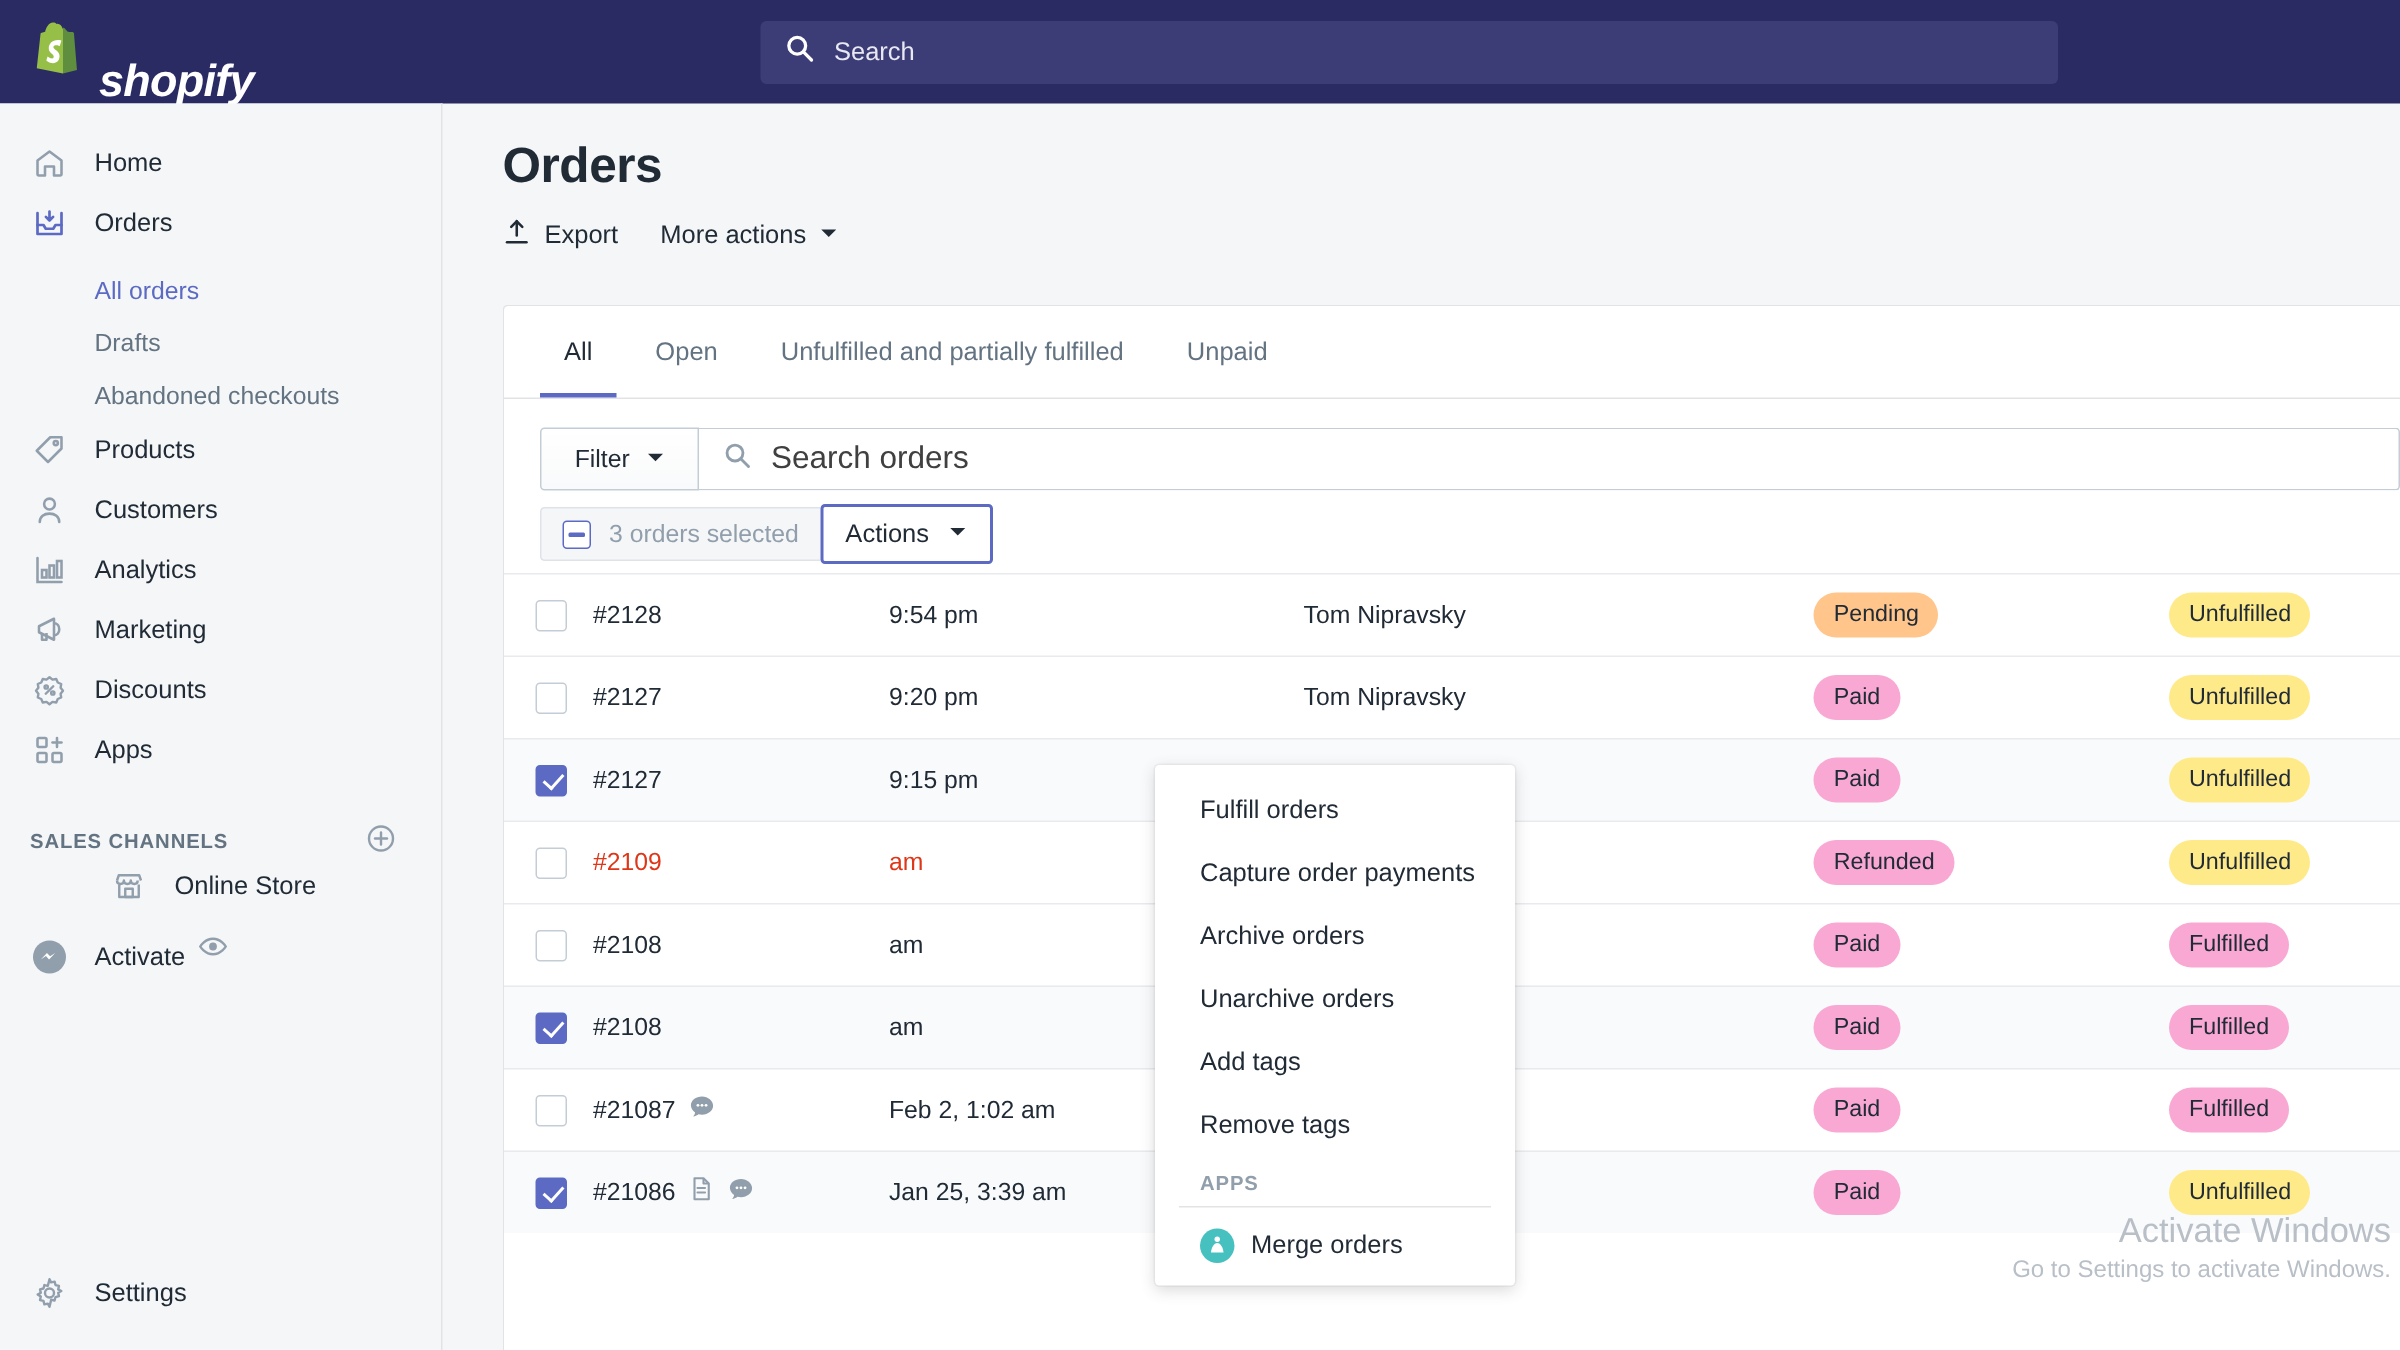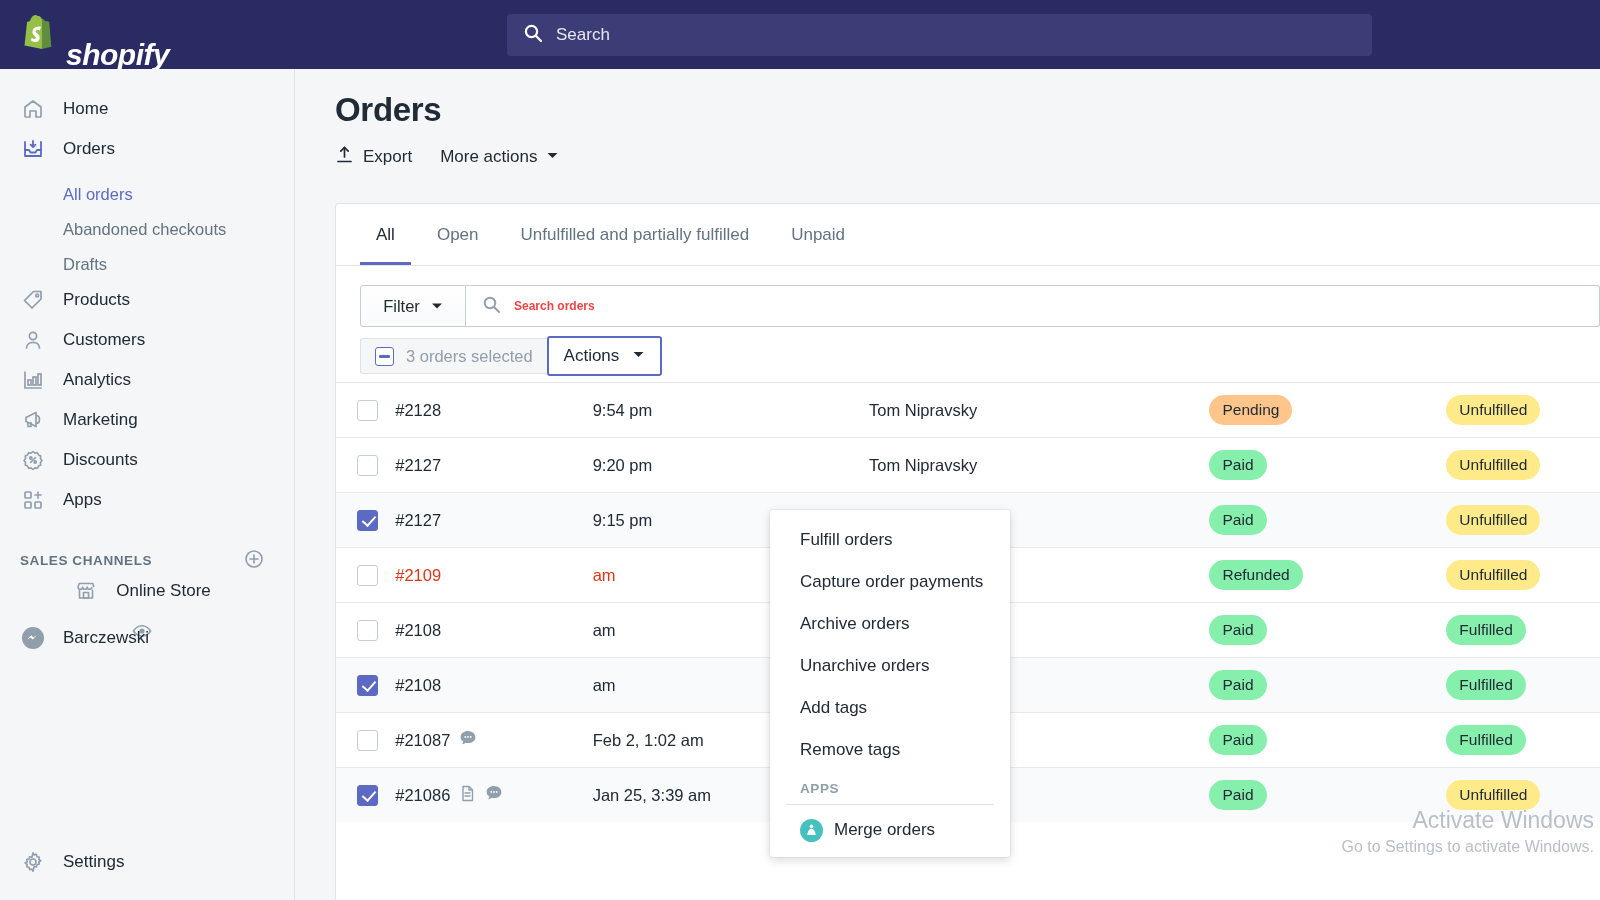--- a/index.html
+++ b/index.html
@@ -64,21 +64,21 @@
   .filterbar { display: flex; align-items: center; height: 56px; padding: 0 24px; margin-top: 12px; }
   .filter-btn {
     height: 42px; min-width: 106px; border: 1px solid #c4cdd5; border-radius: 3px 0 0 3px;
     background: linear-gradient(180deg,#fff,#f9fafb); display: flex; align-items: center;
     justify-content: center; gap: 11px; font-size: 16.5px; color: #212b36; cursor: pointer;
   }
   .search-orders {
     height: 42px; flex: 1; border: 1px solid #c4cdd5; border-left: none;
     border-radius: 0 3px 3px 0; display: flex; align-items: center; gap: 13px; padding: 0 16px; background: #fff;
   }
-  .search-orders .ph { color: #ef4444; font-size: 12px; font-weight: bold; }
+  .search-orders .ph { color: #404040; font-size: 21px; }
 
   .selbar { display: flex; align-items: center; padding: 0 24px; height: 44px; position: relative; }
   .sel-count {
     height: 36px; background: #f4f6f8; border: 1px solid #dfe3e8; border-right: none;
     border-radius: 3px 0 0 3px; display: flex; align-items: center; gap: 12px; padding: 0 14px;
     font-size: 16.5px; color: #919eab;
   }
   .dash-box { width: 19px; height: 19px; border: 1.5px solid #5c6ac4; border-radius: 3px; background:#fff; position: relative; }
   .dash-box::after { content:""; position:absolute; left:3px; top:7.5px; width:11px; height:2.5px; background:#5c6ac4; border-radius:1px; }
   .actions-btn {
@@ -102,21 +102,21 @@
   .c-date { width: 280px; font-size: 16.5px; color: #212b36; }
   .c-date.red { color: #de3618; }
   .c-cust { width: 345px; font-size: 16.5px; color: #212b36; }
   .c-cust.red { color: #de3618; }
   .c-pay { width: 240px; }
   .c-ful { width: 180px; }
   .badge {
     display: inline-flex; align-items: center; height: 30px; padding: 0 13px;
     border-radius: 15px; font-size: 15.5px; color: #212b36; text-align: right;
   }
-  .b-gray { background: #86efac; }
+  .b-gray { background: #f9a8d4; }
   .b-yellow { background: #ffea8a; }
   .b-orange { background: #ffc58b; }
 
   
   .dropdown {
     position: absolute; top: 441px; left: 475px; width: 240px;
     background: #fff; border-radius: 3px;
     box-shadow: 0 0 0 1px rgba(63,63,68,.05), 0 3px 10px rgba(63,63,68,.2);
     padding: 9px 0 6px; z-index: 50;
   }
@@ -178,24 +178,24 @@
           <path d="M11 3v6m0 0l-2.4-2.4M11 9l2.4-2.4"></path>
       </svg>
     </span>
     <span class="label">Orders</span>
   </div>
 
   <div class="sub-item active">
     <span>All orders</span>
   </div>
   <div class="sub-item">
+    <span>Drafts</span>
+  </div>
+  <div class="sub-item">
     <span>Abandoned checkouts</span>
-  </div>
-  <div class="sub-item">
-    <span>Drafts</span>
   </div>
 
   <div class="nav-item" style="margin-top:6px;">
     <span class="ico">
       <svg width="22" height="22" viewBox="0 0 22 22" fill="none" stroke="#919eab" stroke-width="1.7" stroke-linejoin="round">
         <path d="M11.5 2.5H19v7.5l-9 9-7.5-7.5 9-9z"></path>
           <circle cx="15.2" cy="6.4" r="1.4"></circle>
       </svg>
     </span>
     <span class="label">Products</span>
@@ -290,21 +290,21 @@
     </span>
   </div>
 
   <div class="nav-item">
     <span class="ico">
       <svg width="24" height="24" viewBox="0 0 24 24">
         <circle cx="12" cy="12" r="11" fill="#919eab"></circle>
         <path d="M6.2 13.6l4.1-4.3 2.1 2.2 3.4-2.2-4.1 4.3-2.1-2.2-3.4 2.2z" fill="#fff"></path>
       </svg>
     </span>
-    <span class="label">Barczewski</span>
+    <span class="label">Activate</span>
   </div>
 
   <div class="settings-row">
     <div class="nav-item">
       <span class="ico">
         <svg width="22" height="22" viewBox="0 0 22 22" fill="none" stroke="#919eab" stroke-width="1.6">
           <circle cx="11" cy="11" r="3"></circle>
           <path d="M11 1.8l1.1 2.1 2.3-.5.6 2.3 2.3.6-.5 2.3 2.1 1.1-2.1 1.1.5 2.3-2.3.6-.6 2.3-2.3-.5L11 20.2l-1.1-2.1-2.3.5-.6-2.3-2.3-.6.5-2.3L3.1 12l2.1-1.1-.5-2.3 2.3-.6.6-2.3 2.3.5L11 1.8z" stroke-linejoin="round"></path>
         </svg>
       </span>

